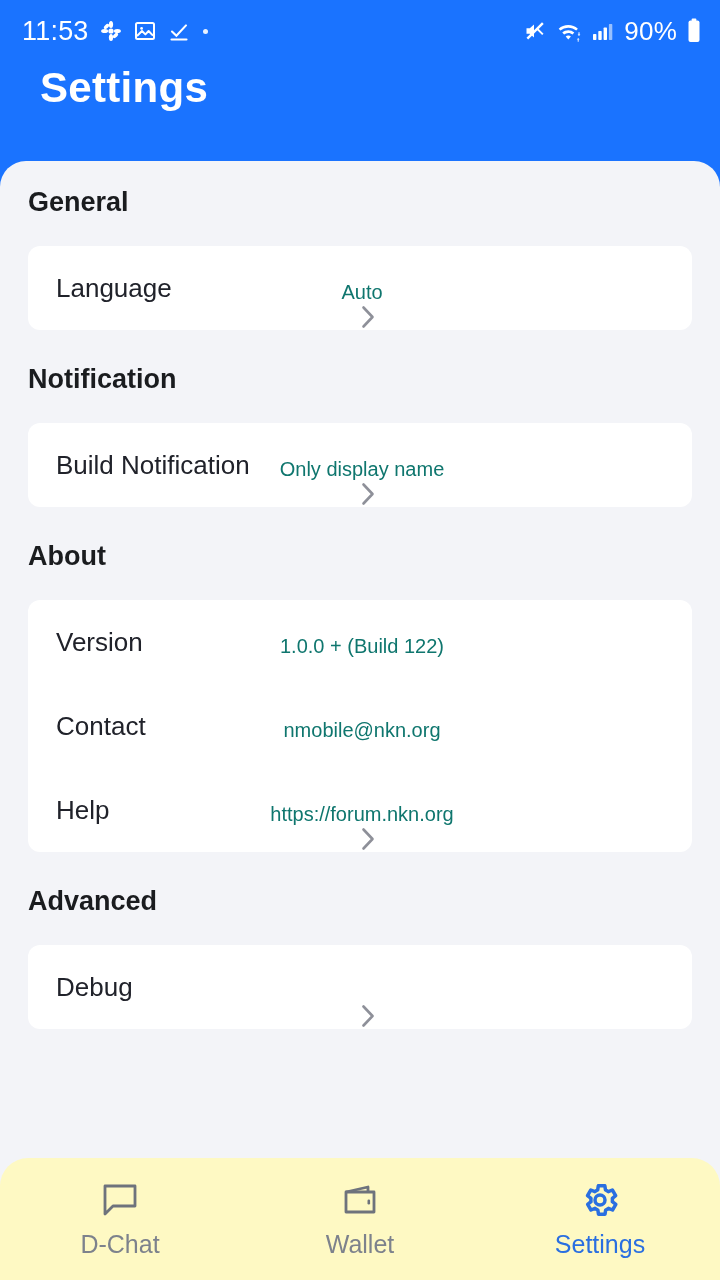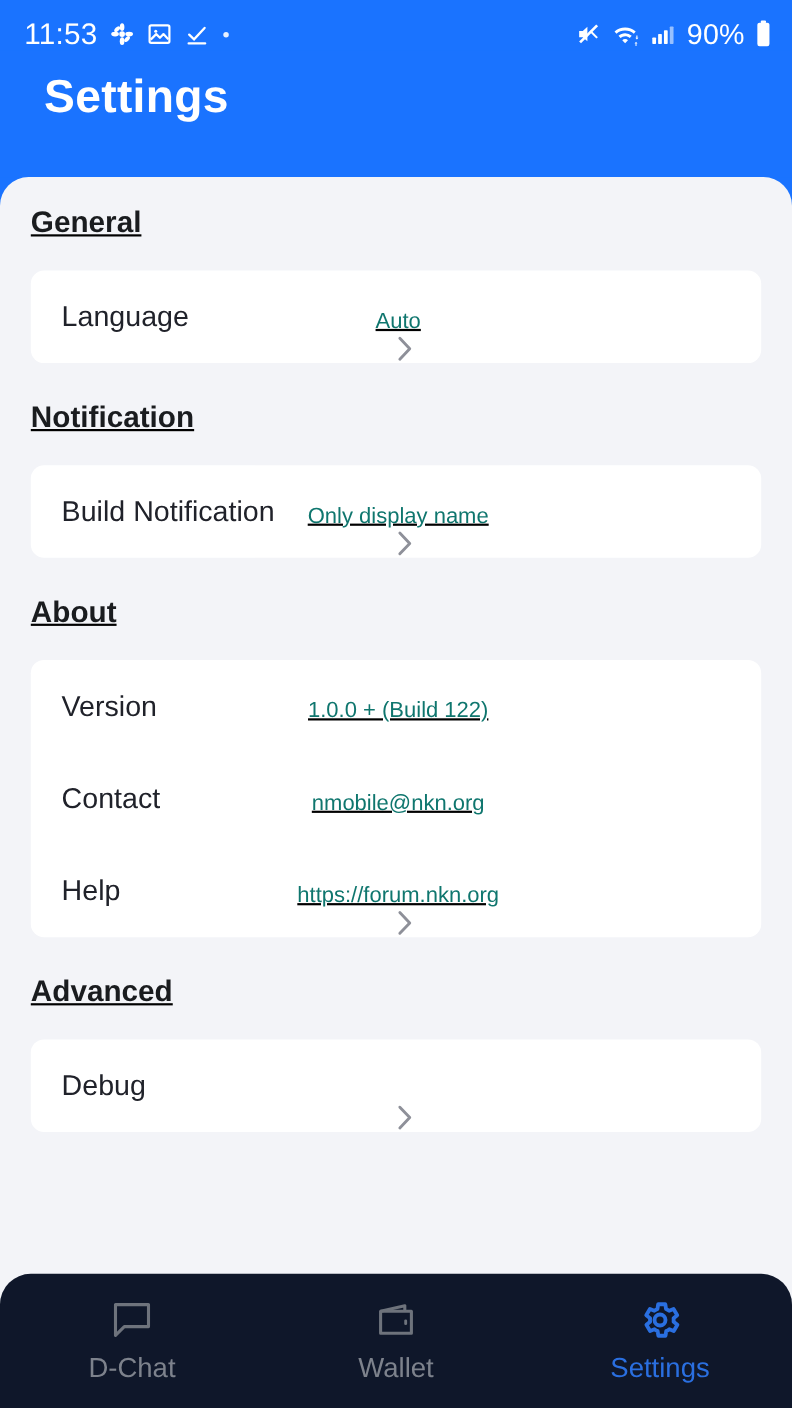--- a/index.html
+++ b/index.html
@@ -34,21 +34,20 @@
     position:absolute; left:40px; top:18px;
     font-size:42px; font-weight:700; color:#FFFFFF; letter-spacing:.3px;
   }
 
   
   .sheet {
     position:absolute; top:161px; left:0; width:720px; height:1119px;
     background:#F3F4F8;
     border-top-left-radius:26px; border-top-right-radius:26px;
     overflow:hidden;
-    text-decoration:underline;
   }
 
   .section-title {
     font-size:27px; font-weight:700; color:#1A1C1F;
     padding-left:28px;
   }
 
   .card {
     margin:0 28px; background:#FFFFFF; border-radius:12px;
   }
@@ -69,21 +68,21 @@
     margin-left:12px; width:20px; height:26px;
     display:flex; align-items:center; justify-content:center;
     flex:none;
   }
   .chev svg { display:block; }
   .chev-spacer { margin-left:12px; width:20px; height:26px; flex:none; }
 
   
   .bottomnav {
     position:absolute; left:0; bottom:0; width:720px; height:122px;
-    background:#0f172a;
+    background:#fef9c3;
     border-top-left-radius:28px; border-top-right-radius:28px;
     display:flex; align-items:flex-start; justify-content:space-around;
     padding-top:22px;
   }
   .navitem {
     width:200px; display:flex; flex-direction:column;
     align-items:center; gap:10px;
   }
   .navitem .nav-label { font-size:25px; color:#7D828C; }
   .navitem.active .nav-label { color:#2A6FE0; }

